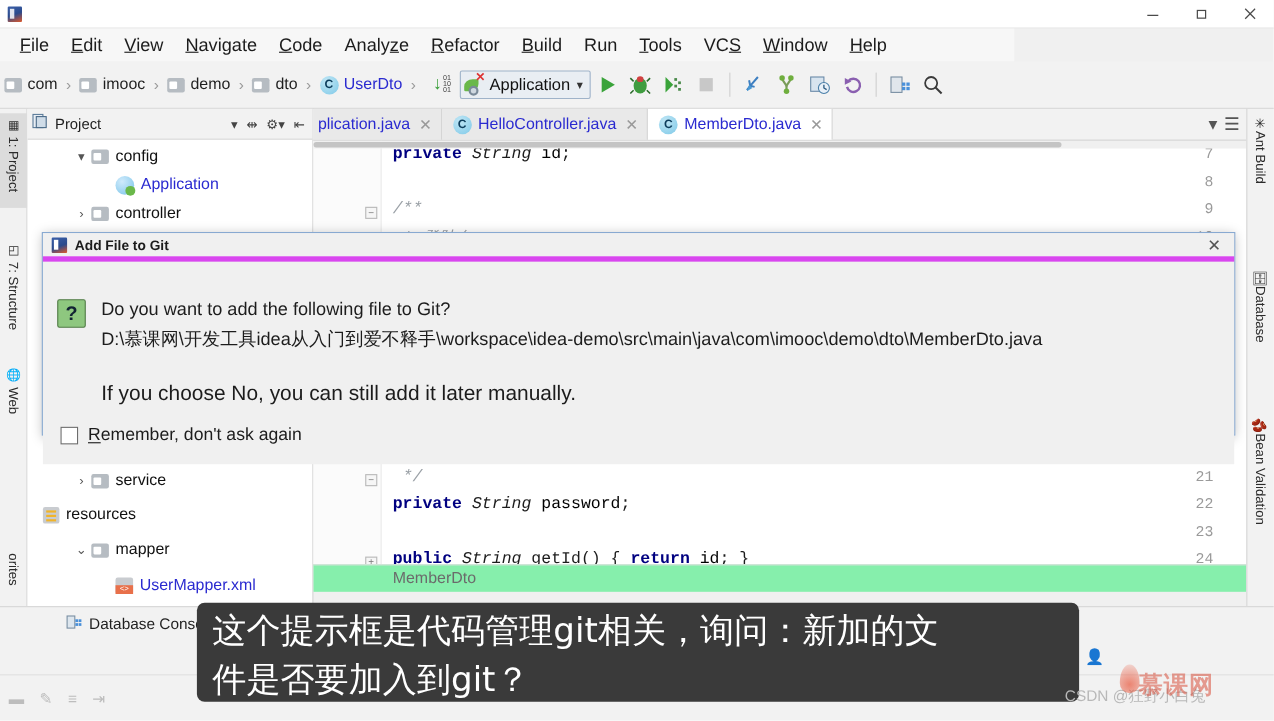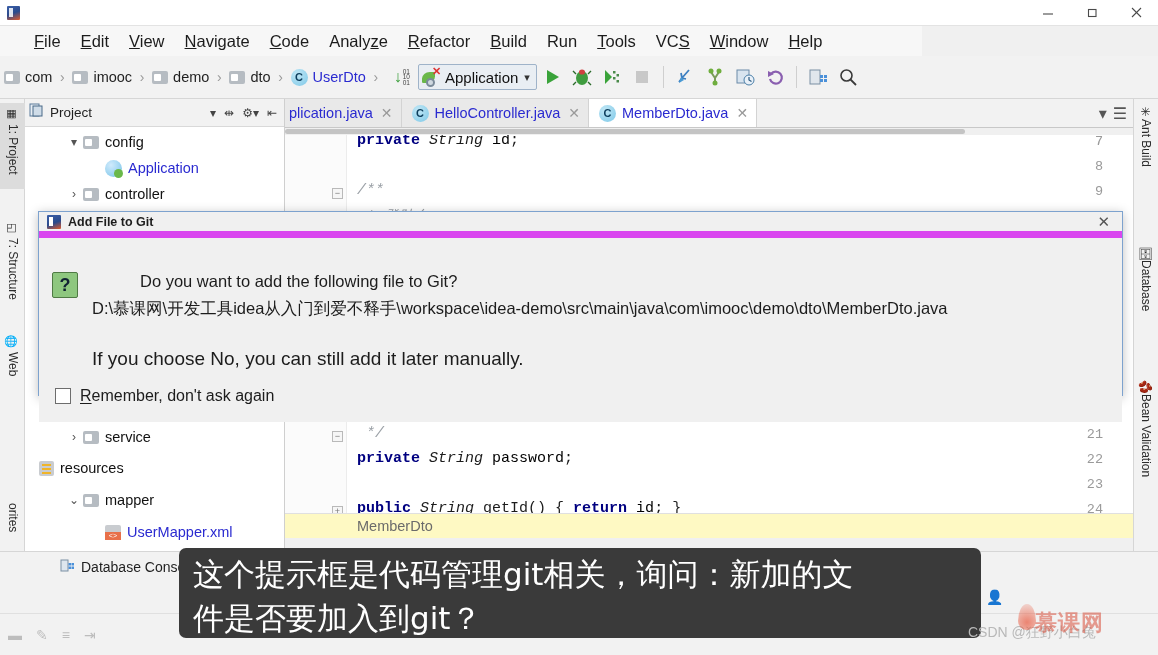--- a/index.html
+++ b/index.html
@@ -45,21 +45,21 @@
   .tb-btn {
     width: 44px; height: 26px; display: flex; align-items: center; justify-content: center;
     color: #4a4a4a;
   }
   .tb-btn svg { display:block; }
 
   
   .menubar {
     position: absolute; left: 0; top: 26px; width: 922px; height: 30px;
     background: #f7f7f7;
-    display: flex; align-items: center; padding-left: 24px;
+    display: flex; align-items: center; padding-left: 8px;
   }
   .menu-item {
     font-size: 16.5px; color: #1c1c1c; padding: 2px 10px;
     white-space: nowrap;
   }
   .menu-item u { text-decoration: underline; text-underline-offset: 1px; }
 
   
   .navbar {
     position: absolute; left: 0; top: 56px; width: 1158px; height: 43px;
@@ -210,21 +210,21 @@
   .pl { color: #1c1c1c; }
 
   .ed-scroll-h {
     position: absolute; left: 285px; top: 128px; width: 848px; height: 7px;
     background: #f0f0f0;
   }
   .ed-scroll-h .thumb { position:absolute; left:0; top:1px; height:5px; width:680px; background:#c4c4c4; border-radius:3px; }
 
   .breadcrumb-ed {
     position: absolute; left: 285px; top: 513px; width: 848px; height: 25px;
-    background: #fef9c3; border-top: 1px solid #e0e0e0;
+    background: #86efac; border-top: 1px solid #e0e0e0;
     display: flex; align-items: center; padding-left: 72px;
     font-size: 14.5px; color: #6b6b6b;
   }
 
   
   .rbar {
     position: absolute; right: 0; top: 99px; width: 25px; height: 452px;
     background: #f2f2f2; border-left: 1px solid #d6d6d6;
   }
   .rtab {
@@ -261,21 +261,21 @@
 
   
   .dlg {
     position: absolute; left: 38px; top: 211px; width: 1085px; height: 185px;
     background: #f0f0f0;
     border: 1px solid #7da2ce;
     box-shadow: 0 2px 10px rgba(0,0,0,.25);
   }
   .dlg-title {
     height: 26px; background: #f0f0f0; display: flex; align-items: center;
-    padding-left: 8px; border-bottom: 7px solid #d946ef;
+    padding-left: 8px; border-bottom: 5px solid #d946ef;
   }
   .dlg-title .dico {
     width: 14px; height: 14px; margin-right: 7px; flex: none; position: relative;
   }
   .dlg-title .dico .sq2 {
     position:absolute; left:0; top:0; width:14px; height:14px;
     background: linear-gradient(160deg,#3b5fa8 0%, #2a4a8c 55%, #e05a2b 100%);
     border-radius:1px;
   }
   .dlg-title .dico .sq2::after {
@@ -286,21 +286,21 @@
 
   .dlg-body { position: relative; height: 132px; background: #f0f0f0; }
   .q-ico {
     position: absolute; left: 13px; top: 34px; width: 26px; height: 26px;
     background: #8ec77f; border: 1px solid #4f7a44; border-radius: 2px;
     color: #123; font-size: 18px; font-weight: bold;
     display: flex; align-items: center; justify-content: center;
   }
   .dlg-msg1 {
     position: absolute; left: 53px; top: 34px;
-    font-size: 16.5px; color: #1c1c1c; white-space: nowrap; margin-left: 48px;
+    font-size: 16.5px; color: #1c1c1c; white-space: nowrap;
   }
   .dlg-msg2 {
     position: absolute; left: 53px; top: 60px;
     font-size: 16.5px; color: #1c1c1c; white-space: nowrap;
   }
   .dlg-msg3 {
     position: absolute; left: 53px; top: 110px;
     font-size: 19px; color: #1c1c1c; white-space: nowrap;
   }
   .dlg-footer {

